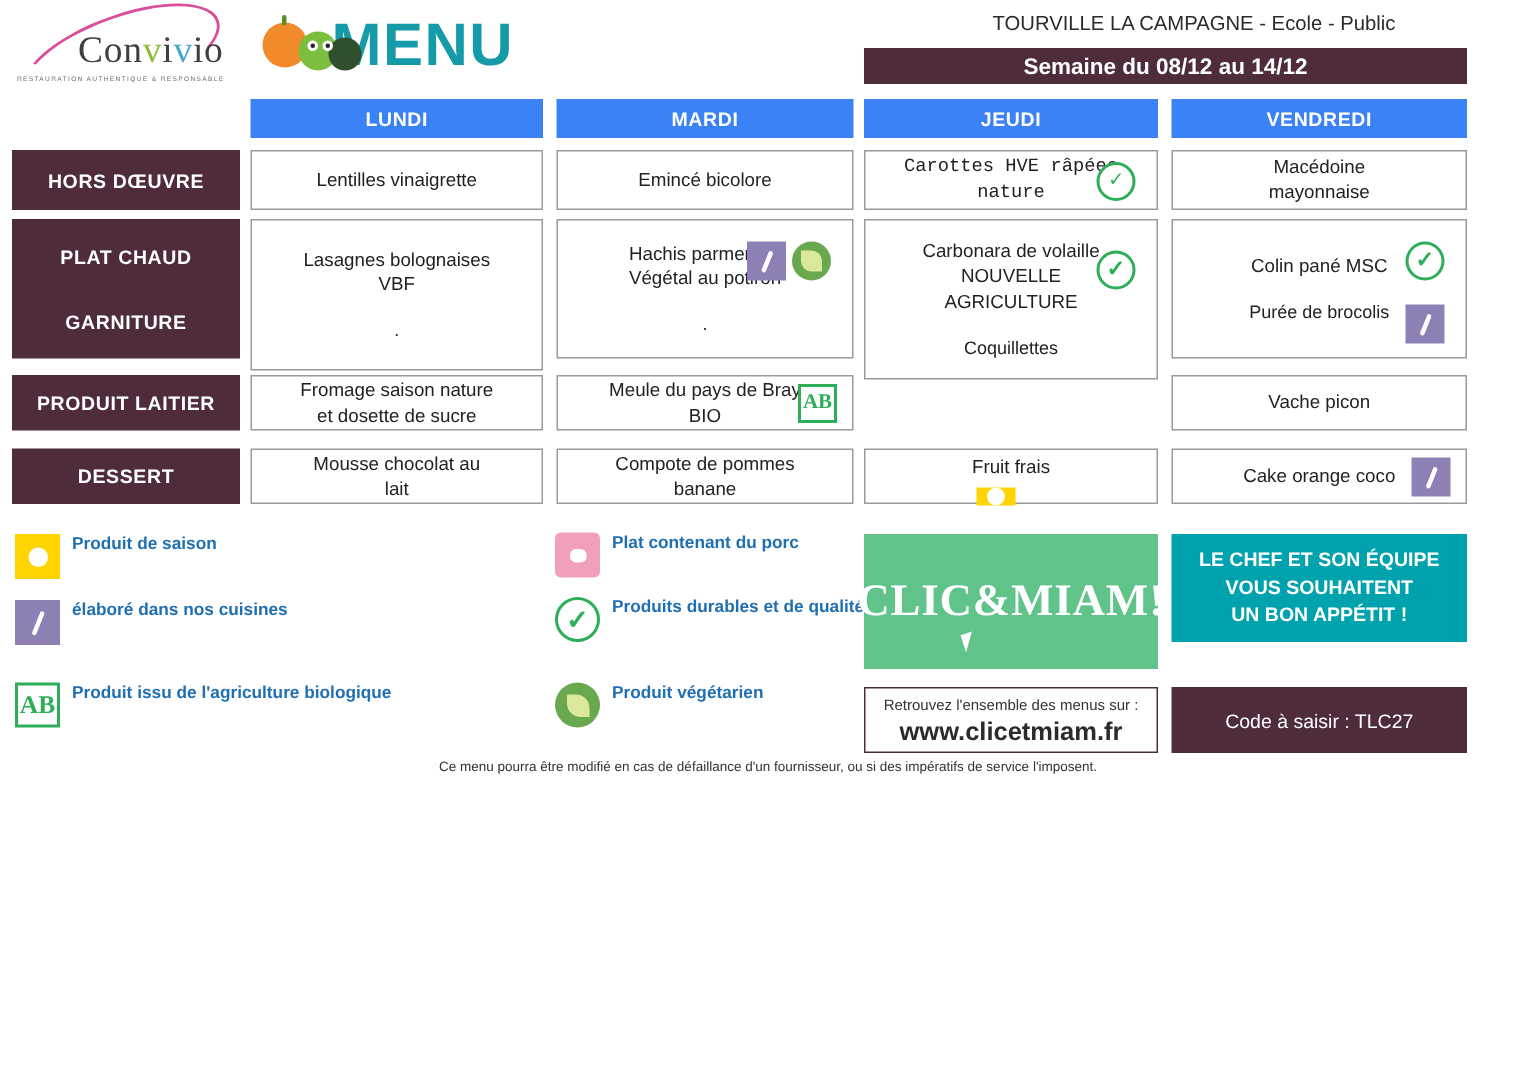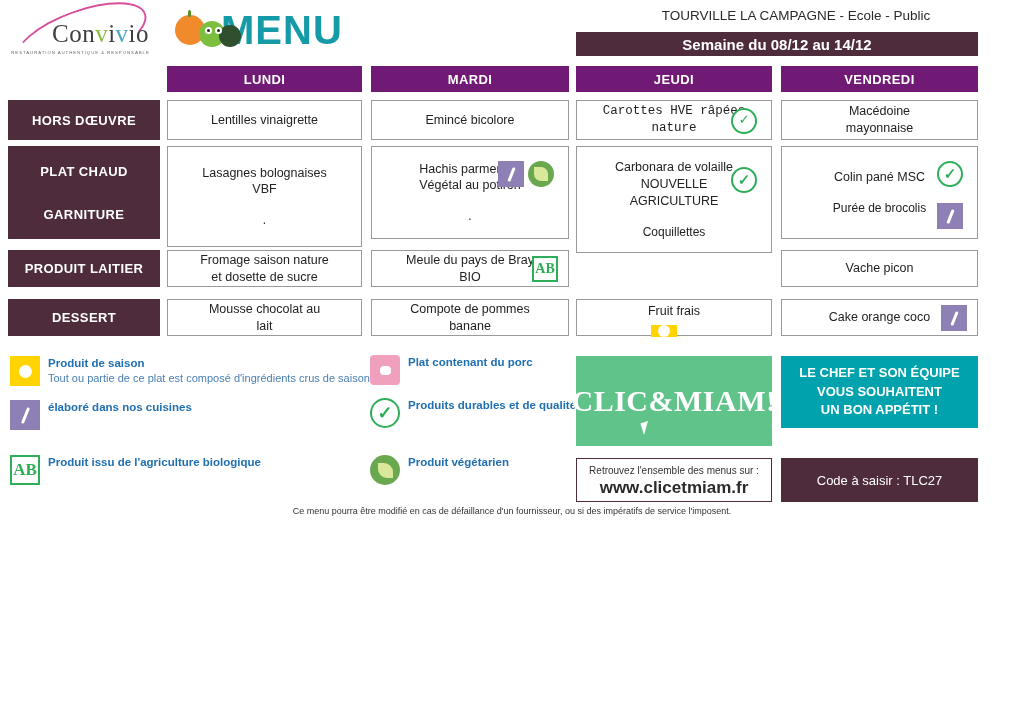--- a/index.html
+++ b/index.html
@@ -119,21 +119,21 @@
 
   
   .day-row {
     position: absolute;
     top: 66px; left: 0; right: 0;
     height: 26px;
   }
   .day {
     position: absolute;
     top: 0; height: 26px;
-    background: #701a75;
+    background: #3b82f6;
     color: #ffffff;
     font-weight: bold;
     font-size: 13px;
     letter-spacing: .4px;
     display: flex; align-items: center; justify-content: center;
   }
 
   
   .cat {
     position: absolute;
@@ -444,21 +444,20 @@
     <div class="lines">Cake orange coco</div>
     <div class="badge b-cuisine" style="right:10px; top:5px;">
         <div class="whisk"></div>
       </div>
   </div>
 
   <div class="legend-item" style="left:10px; top:356px; width:360px;">
     <div class="legend-ico li-season"></div>
     <div class="legend-text">
       <div class="legend-title">Produit de saison</div>
-      <div class="legend-desc">Tout ou partie de ce plat est composé d'ingrédients crus de saison</div>
     </div>
   </div>
 
   <div class="legend-item" style="left:10px; top:400px; width:340px;">
     <div class="legend-ico li-cuisine">
         <div class="whisk"></div>
       </div>
     <div class="legend-text">
       <div class="legend-title">élaboré dans nos cuisines</div>
     </div>

